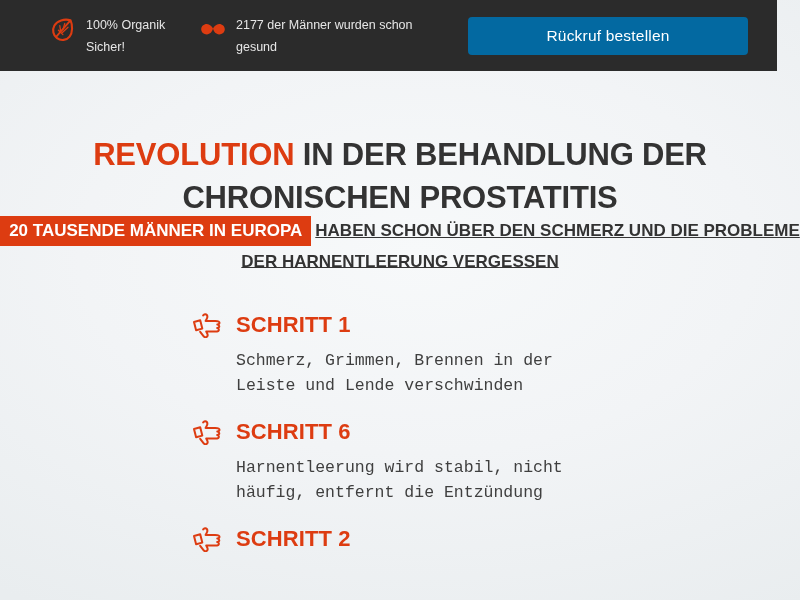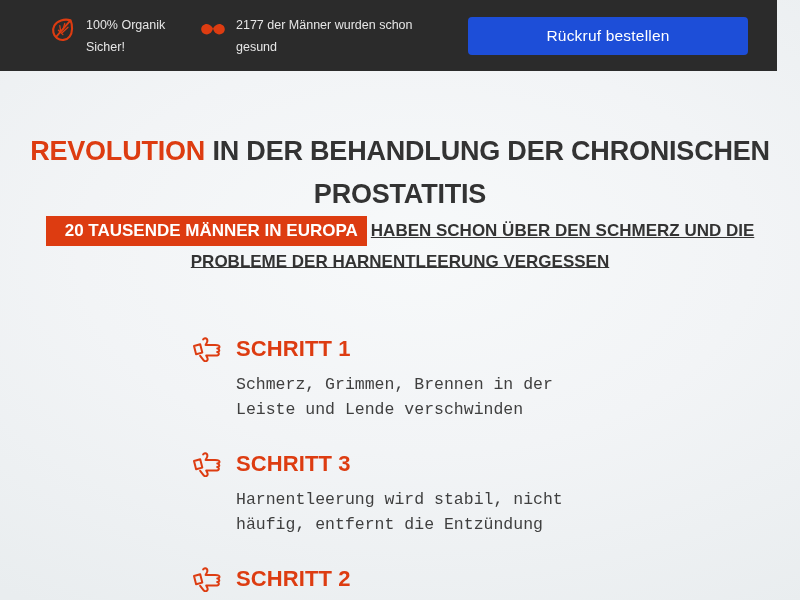--- a/index.html
+++ b/index.html
@@ -61,41 +61,41 @@
     color: #e6e6e6;
     font-size: 12.5px;
     line-height: 22px;
     font-family: "Liberation Sans", sans-serif;
   }
 
   .cta-btn {
     margin-left: auto;
     width: 280px;
     height: 38px;
-    background: #1d4ed8;
+    background: #0369a1;
     border: none;
     border-radius: 4px;
     color: #ffffff;
     font-size: 15.5px;
     font-family: "Liberation Sans", sans-serif;
     letter-spacing: 0.2px;
     cursor: pointer;
     display: flex;
     align-items: center;
     justify-content: center;
   }
 
   
   .headline {
     position: absolute;
     top: 112px;
     left: 0;
     width: 800px;
     text-align: center;
-    font-size: 27px;
+    font-size: 31px;
     font-weight: bold;
     line-height: 43px;
     letter-spacing: -0.2px;
     color: #333333;
     font-family: "Liberation Sans", sans-serif;
   }
   .headline .accent { color: #dd3c11; }
 
   
   .subhead {
@@ -107,36 +107,36 @@
     font-size: 17px;
     font-weight: bold;
     line-height: 30px;
     color: #333333;
     font-family: "Liberation Sans", sans-serif;
   }
   .subhead .badge {
     display: inline-block;
     background: #dd3c11;
     color: #ffffff;
-    padding: 3px 9px 4px 19px;
+    padding: 3px 9px 4px 9px;
     margin-right: 4px;
     line-height: 23px;
     vertical-align: middle;
   }
   .subhead .tail { vertical-align: middle; text-decoration: underline; }
 
   
   .steps {
     position: absolute;
     top: 307px;
     left: 189px;
     width: 420px;
   }
 
-  .step { margin-bottom: 16px; margin-top: 24px; }
+  .step { margin-bottom: 16px; }
 
   .step-head {
     display: flex;
     align-items: center;
     gap: 11px;
     height: 36px;
   }
 
   .hand-icon {
     flex: 0 0 auto;
@@ -220,21 +220,21 @@
     </div>
 
     <div class="step">
       <div class="step-head">
         <span class="hand-icon">
           <svg width="32" height="26" viewBox="0 0 32 26" fill="none">
             <path d="M12.2 3.4c1.0-1.3 2.7-1.5 3.6-0.4 0.8 1.0 0.6 2.6-0.1 3.9l-1.1 2.0h9.6c2.4 0 4.3 0.6 4.3 1.9 0 1.1-1.0 1.6-2.2 1.8 1.2 0.2 2.0 0.7 2.0 1.7 0 1.0-0.9 1.6-2.1 1.8 1.0 0.2 1.7 0.7 1.7 1.6 0 1.3-1.6 1.9-3.8 1.9h-8.9l0.9 1.6c0.7 1.3 0.7 2.8-0.2 3.6-1.0 0.9-2.5 0.5-3.4-0.7l-3.3-4.3" stroke="#dd3c11" stroke-width="2.0" stroke-linejoin="round" stroke-linecap="round" fill="none"></path>
             <path d="M9.2 8.3L3.0 10.0 5.1 18.3 11.3 16.6z" stroke="#dd3c11" stroke-width="2.0" stroke-linejoin="round" fill="none"></path>
           </svg>
         </span>
-        <span class="step-title">SCHRITT 3</span>
+        <span class="step-title">SCHRITT 6</span>
       </div>
       <div class="step-body">Harnentleerung wird stabil, nicht häufig, entfernt die Entzündung</div>
     </div>
 
     <div class="step">
       <div class="step-head">
         <span class="hand-icon">
           <svg width="32" height="26" viewBox="0 0 32 26" fill="none">
             <path d="M12.2 3.4c1.0-1.3 2.7-1.5 3.6-0.4 0.8 1.0 0.6 2.6-0.1 3.9l-1.1 2.0h9.6c2.4 0 4.3 0.6 4.3 1.9 0 1.1-1.0 1.6-2.2 1.8 1.2 0.2 2.0 0.7 2.0 1.7 0 1.0-0.9 1.6-2.1 1.8 1.0 0.2 1.7 0.7 1.7 1.6 0 1.3-1.6 1.9-3.8 1.9h-8.9l0.9 1.6c0.7 1.3 0.7 2.8-0.2 3.6-1.0 0.9-2.5 0.5-3.4-0.7l-3.3-4.3" stroke="#dd3c11" stroke-width="2.0" stroke-linejoin="round" stroke-linecap="round" fill="none"></path>
             <path d="M9.2 8.3L3.0 10.0 5.1 18.3 11.3 16.6z" stroke="#dd3c11" stroke-width="2.0" stroke-linejoin="round" fill="none"></path>

